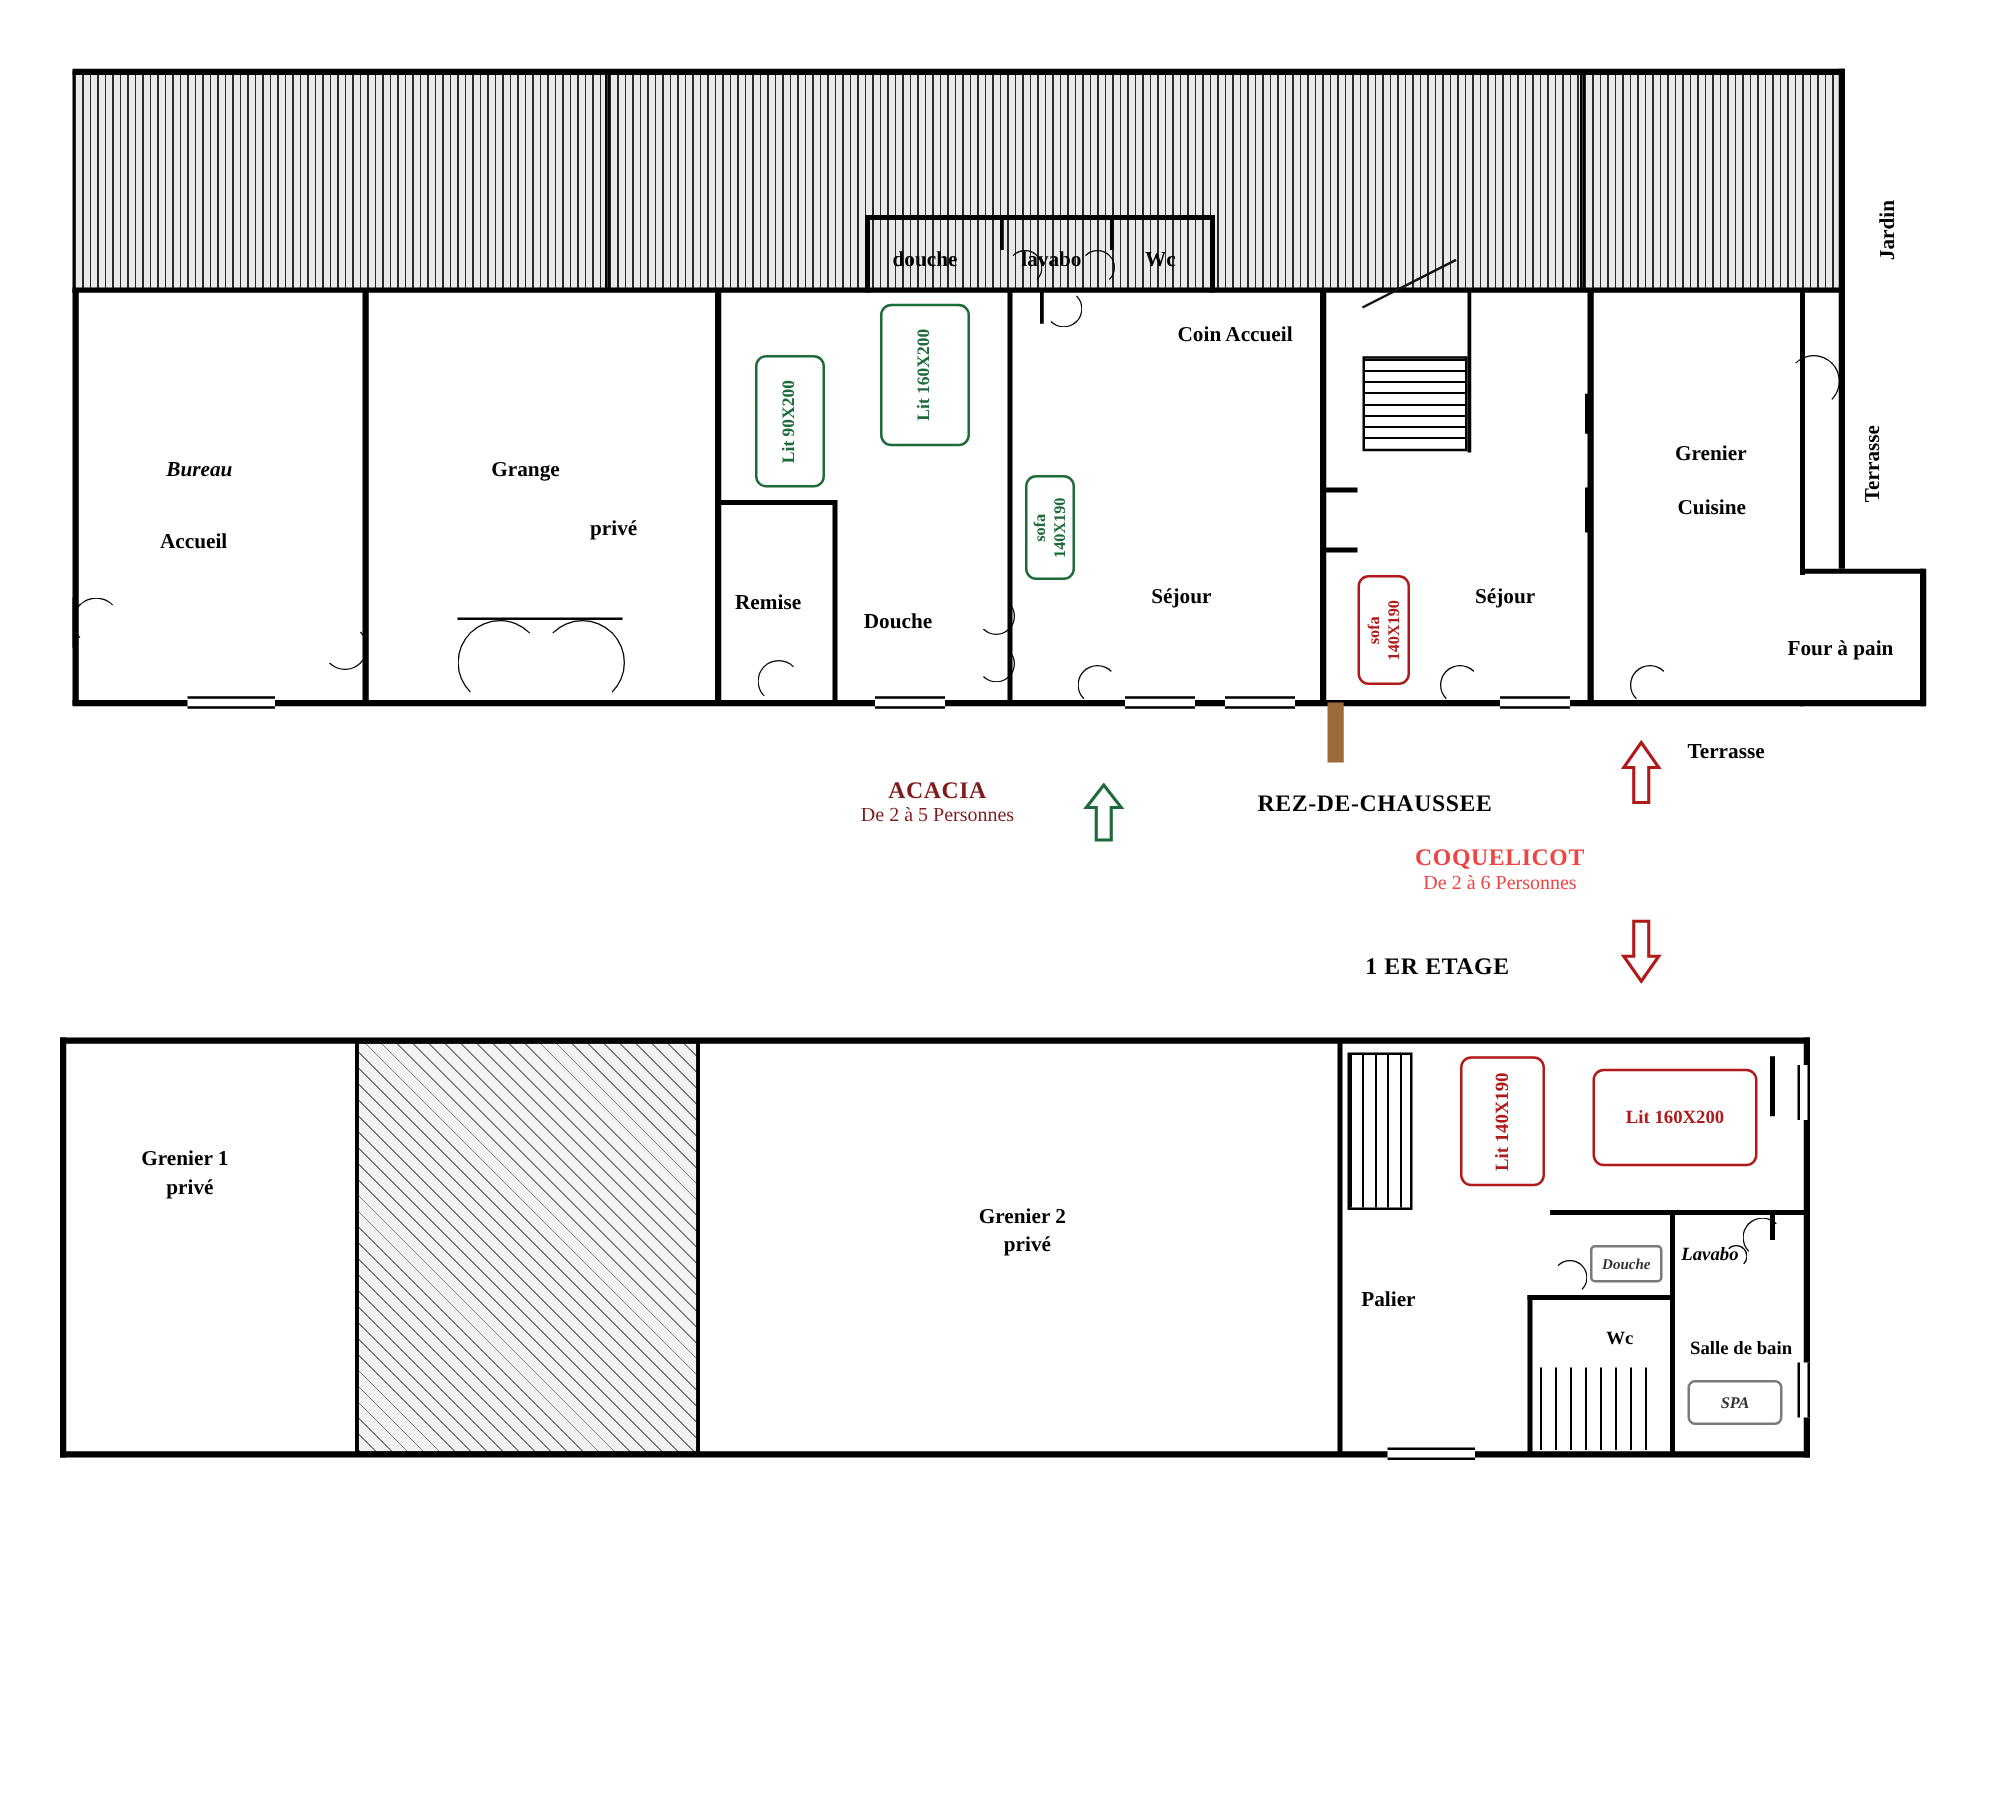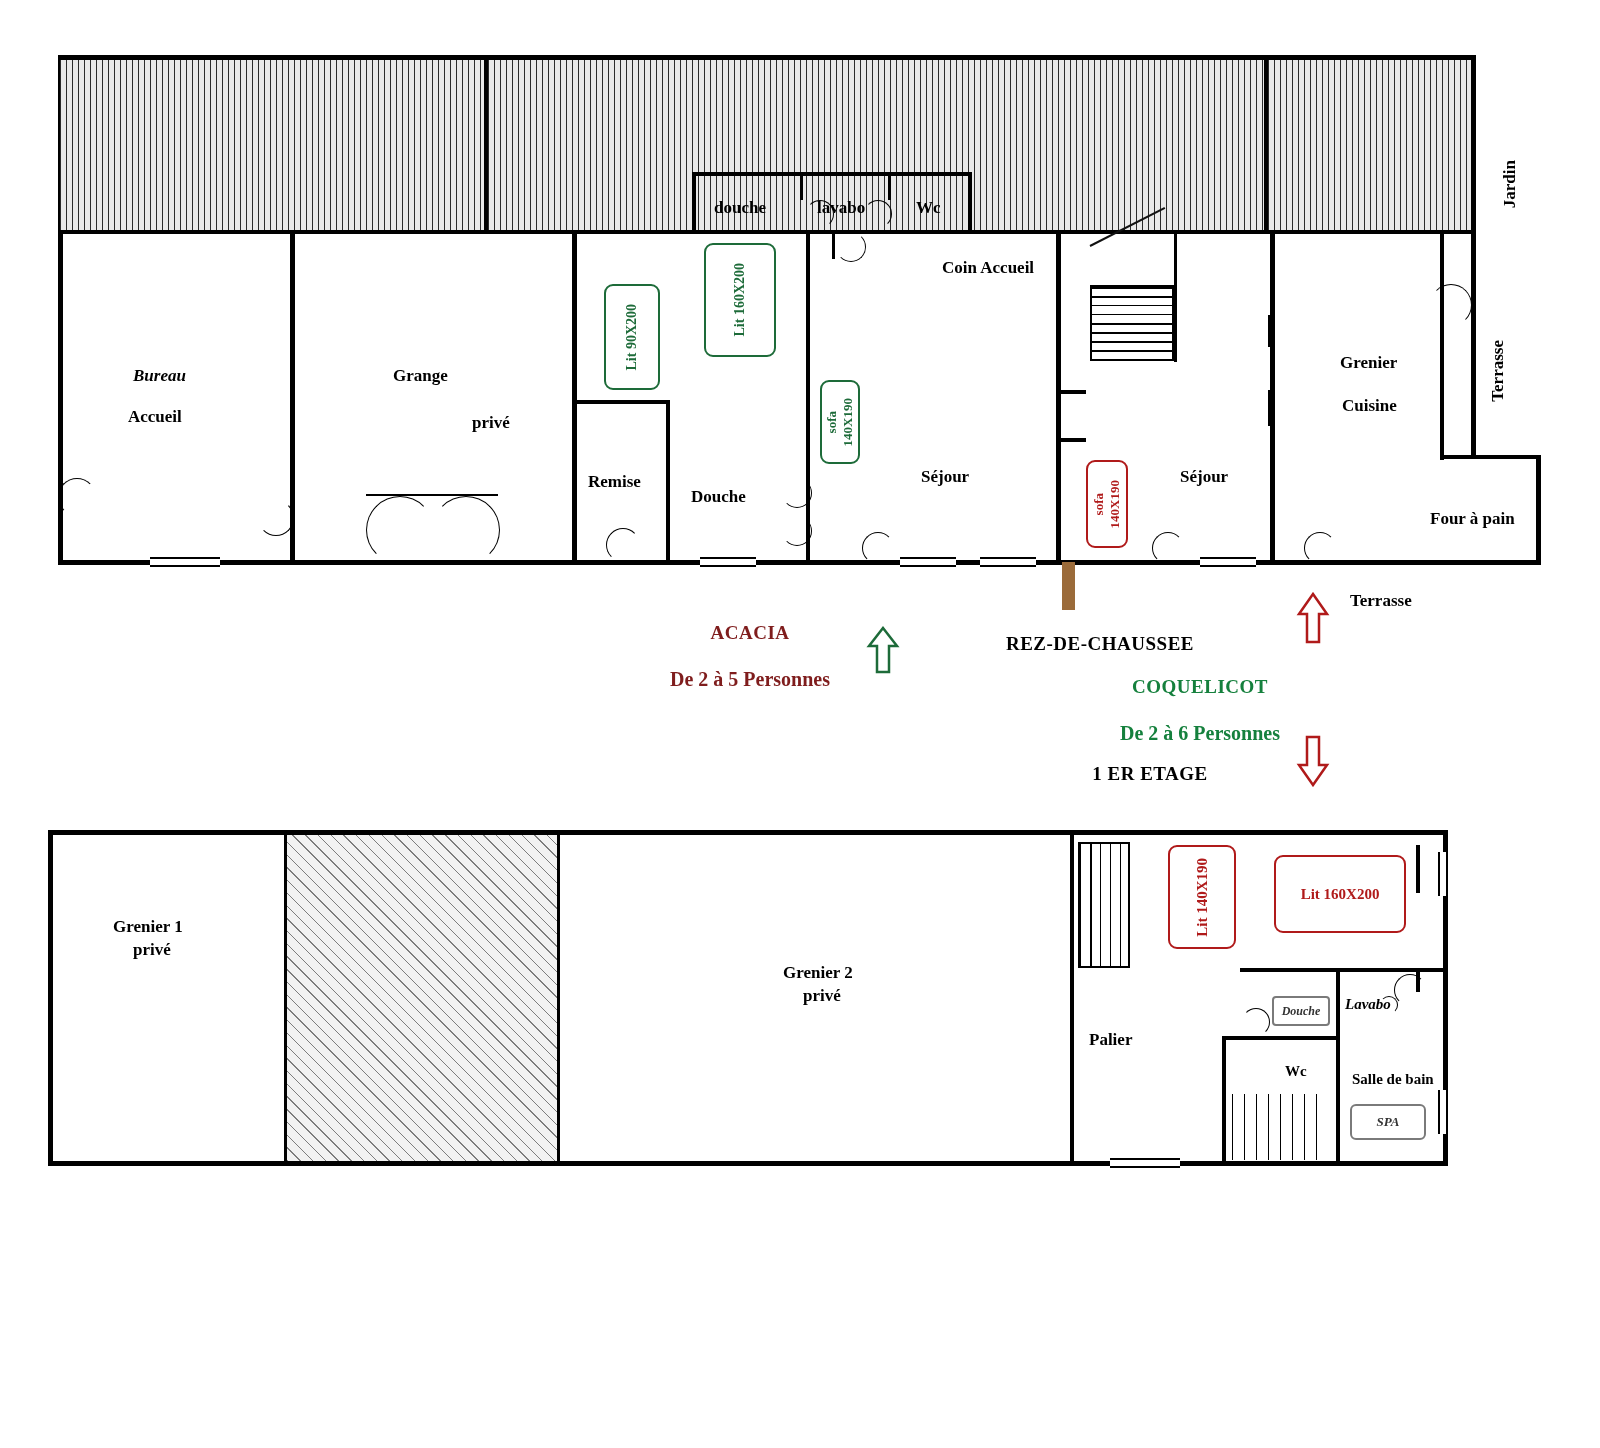--- a/index.html
+++ b/index.html
@@ -47,23 +47,23 @@
 
   
   .arrow{position:absolute;}
   .arrow svg{display:block;}
 
   .title-block{position:absolute;left:46px;top:636px;width:520px;font-family:"Liberation Serif",serif;
      font-weight:bold;font-size:27px;line-height:1.28;color:#111;letter-spacing:.3px;}
 
   .cap{position:absolute;text-align:center;font-family:"Liberation Serif",serif;}
   .cap .big{font-weight:bold;font-size:19px;letter-spacing:.5px;}
-  .cap .small{font-weight:bold;font-size:20px;margin-top:24px;}
+  .cap .small{font-weight:normal;font-size:16px;}
   .acacia{color:#7f1d1d;}
-  .coquelicot{color:#15803d;}
+  .coquelicot{color:#ef4444;}
 
   .divider{position:absolute;background:#9b6b3a;}
 </style>
 </head>
 <body>
 
 <div id="sheet">
 
   <div class="vhatch" style="left:58px;top:57px;width:428px;height:177px;"></div>
   <div class="vhatch" style="left:486px;top:57px;width:780px;height:177px;"></div>
@@ -139,21 +139,21 @@
   <div class="fbox green" style="left:820px;top:380px;width:40px;height:84px;flex-direction:row;">
     <span class="vtext" style="font-size:13px;">sofa</span>
     <span class="vtext" style="font-size:13px;">140X190</span>
   </div>
   <div class="fbox red" style="left:1086px;top:460px;width:42px;height:88px;flex-direction:row;">
     <span class="vtext" style="font-size:13px;">sofa</span>
     <span class="vtext" style="font-size:13px;">140X190</span>
   </div>
 
   <div class="lbl md" style="left:133px;top:366px;font-style:italic;">Bureau</div>
-  <div class="lbl md" style="left:128px;top:407px;">Accueil</div>
+  <div class="lbl md" style="left:128px;top:423px;">Accueil</div>
   <div class="lbl md" style="left:393px;top:366px;">Grange</div>
   <div class="lbl md" style="left:472px;top:413px;">privé</div>
   <div class="lbl md" style="left:588px;top:472px;">Remise</div>
   <div class="lbl md" style="left:691px;top:487px;">Douche</div>
   <div class="lbl md" style="left:714px;top:198px;">douche</div>
   <div class="lbl md" style="left:817px;top:198px;">lavabo</div>
   <div class="lbl md" style="left:916px;top:198px;">Wc</div>
   <div class="lbl md" style="left:942px;top:258px;">Coin Accueil</div>
   <div class="lbl md" style="left:921px;top:467px;">Séjour</div>
   <div class="lbl md" style="left:1180px;top:467px;">Séjour</div>

